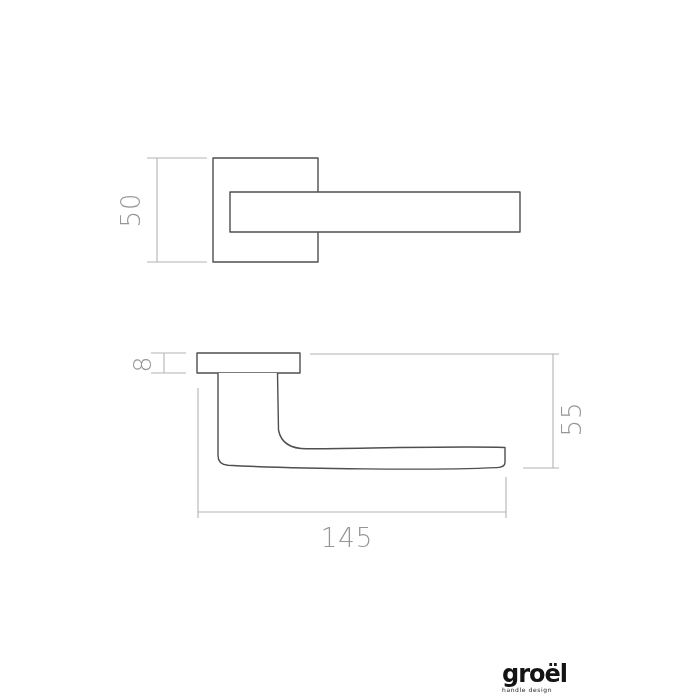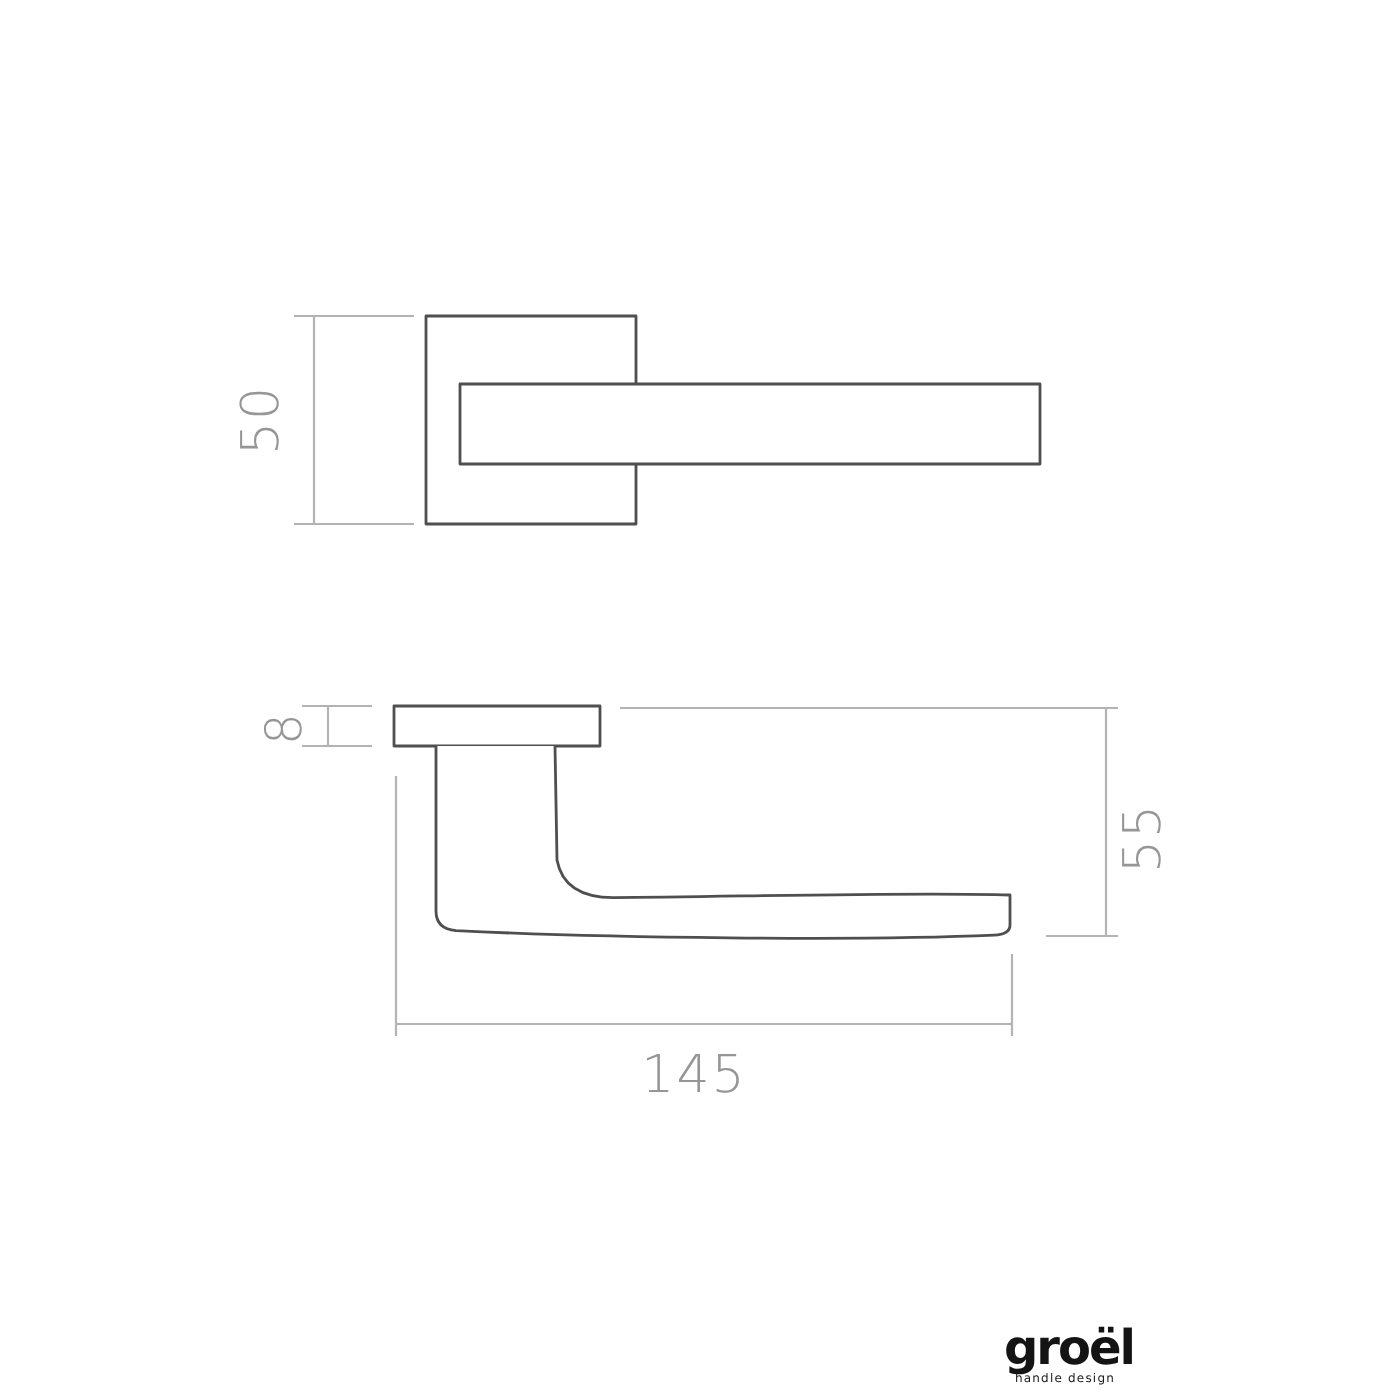--- a/index.html
+++ b/index.html
@@ -30,21 +30,21 @@
     font-weight: 300;
     letter-spacing: 1px;
     font-family: "DejaVu Sans", "Liberation Sans", sans-serif;
   }
   .dim-text-sm { font-size: 25px; }
 
   .logo {
     position: absolute;
     top: 662px;
     right: 133px;
-    text-align: center;
+    text-align: left;
     color: #141414;
     line-height: 1;
   }
   .logo .wordmark {
     font-size: 24px;
     font-weight: bold;
     letter-spacing: -1px;
     line-height: 24px;
   }
   .logo .tagline {

